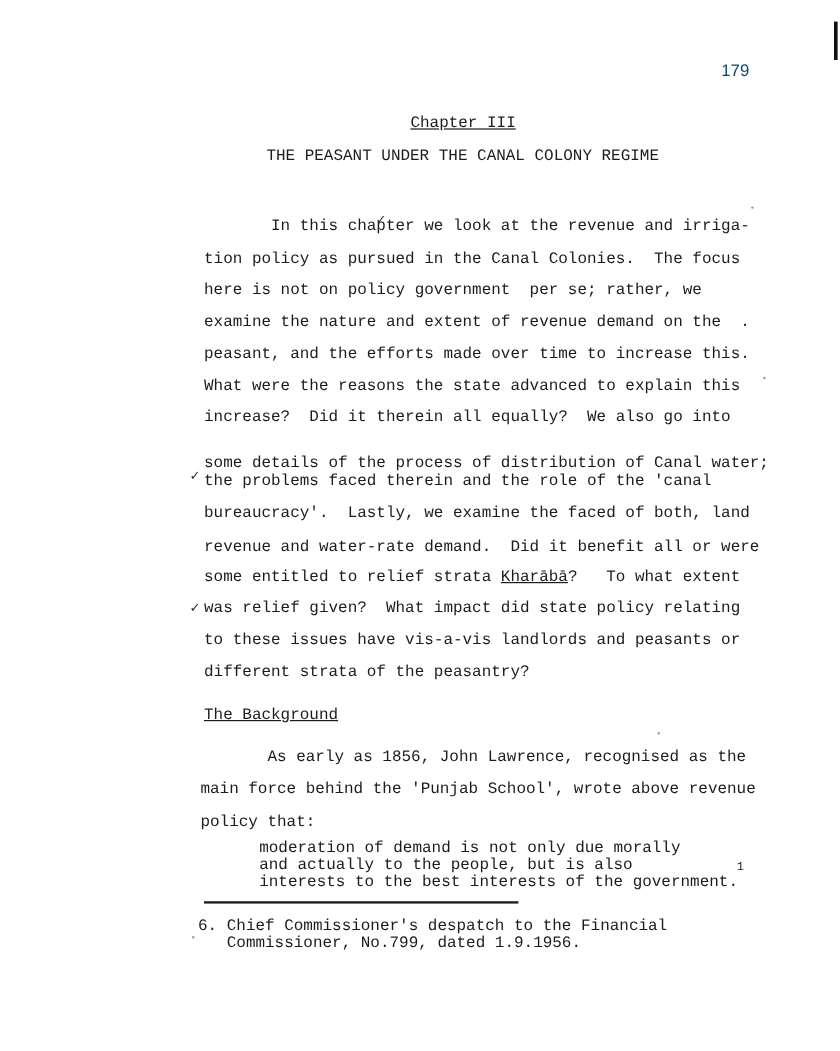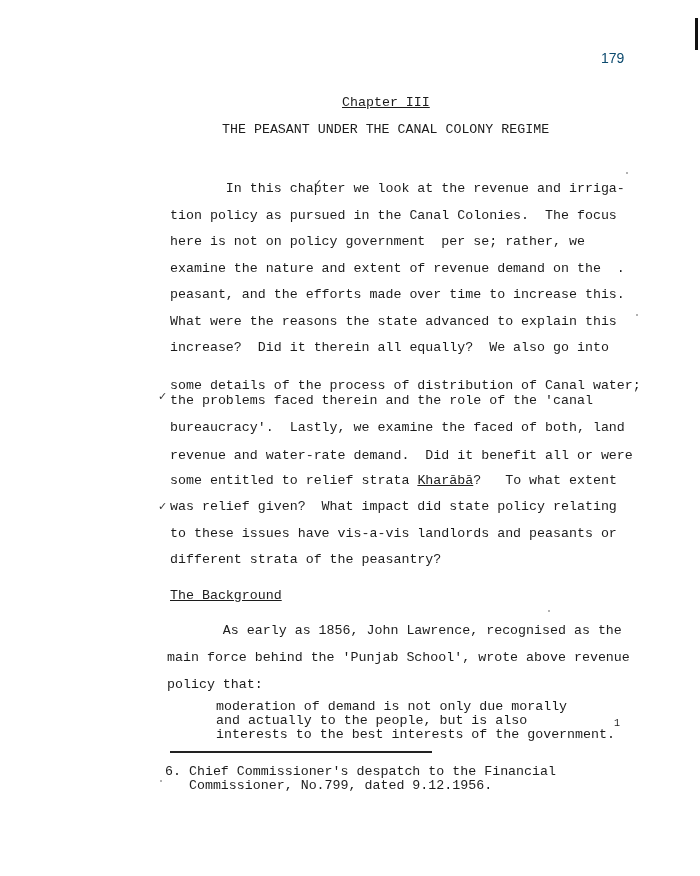--- a/index.html
+++ b/index.html
@@ -64,19 +64,19 @@
   <div class="abs mono quote" style="top:699px">moderation of demand is not only due morally</div>
   <div class="abs mono quote" style="top:713px">and actually to the people, but is also</div>
   <div class="abs mono quote" style="top:727px">interests to the best interests of the government.</div>
   <span class="sup" style="left:614px; top:718px">1</span>
 </div>
 
 <div class="fnrule"></div>
 
 <div>
   <div class="abs mono fn" style="top:764px">6. Chief Commissioner's despatch to the Financial</div>
-  <div class="abs mono fn" style="top:778px">   Commissioner, No.799, dated 9.12.1956.</div>
+  <div class="abs mono fn" style="top:778px">   Commissioner, No.799, dated 1.9.1956.</div>
 </div>
 
 <span class="speck" style="left:626px; top:172px"></span>
 <span class="speck" style="left:548px; top:610px"></span>
 <span class="speck" style="left:636px; top:314px"></span>
 <span class="speck" style="left:160px; top:780px"></span>
 
 </body></html>

